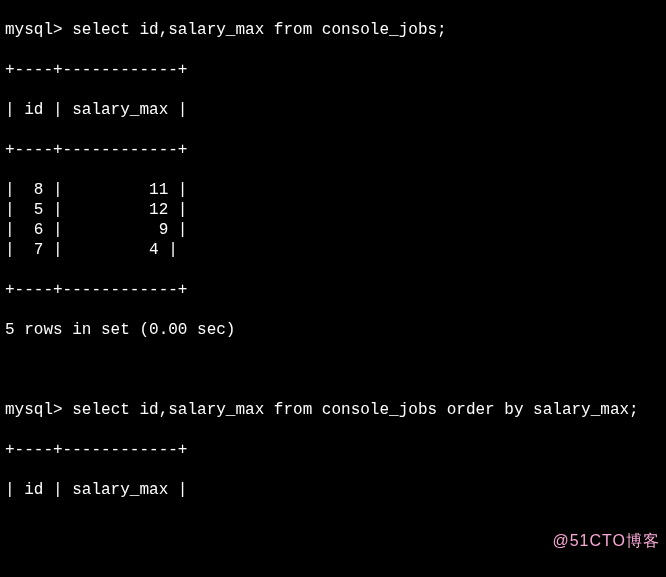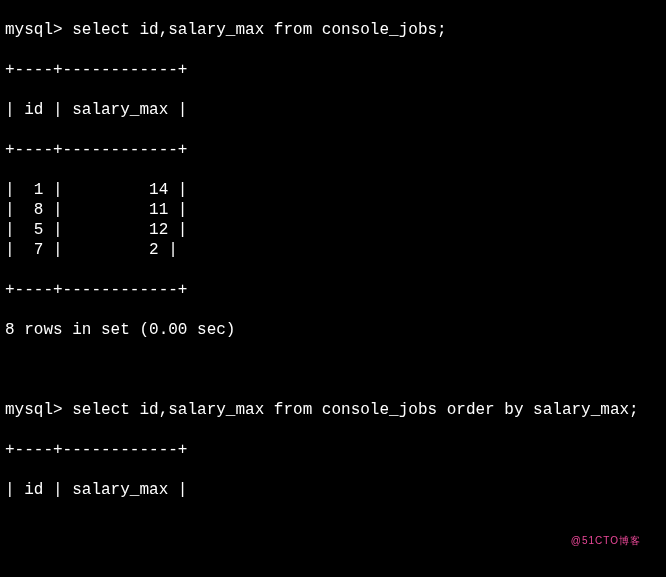--- a/index.html
+++ b/index.html
@@ -13,41 +13,41 @@
     width: 666px;
     height: 577px;
     overflow: hidden;
   }
   .terminal {
     padding: 0 5px;
     white-space: pre;
   }
   .watermark {
     position: absolute;
-    right: 25px;
+    right: 6px;
     bottom: 26px;
-    color: #ec4899;
+    color: #f9a8d4;
     font-family: "Microsoft YaHei", "Helvetica Neue", sans-serif;
-    font-size: 10px;
+    font-size: 16px;
     letter-spacing: 1px;
     pointer-events: none;
   }
   .line { display: block; }
 </style>
 </head>
 <body>
 
 <div class="terminal">
 <span class="line"><span>mysql&gt; </span><span>select id,salary_max from console_jobs;</span></span>
 <span class="line">+----+------------+</span>
 <span class="line">| id | salary_max |</span>
 <span class="line">+----+------------+</span>
-<span class="line">|  1 |         14 |</span><span class="line">|  8 |         11 |</span><span class="line">|  5 |         12 |</span><span class="line">|  7 |         2 |</span>
+<span class="line">|  8 |         11 |</span><span class="line">|  5 |         12 |</span><span class="line">|  6 |          9 |</span><span class="line">|  7 |         4 |</span>
 <span class="line">+----+------------+</span>
-<span class="line">8 rows in set (0.00 sec)</span>
+<span class="line">5 rows in set (0.00 sec)</span>
 <span class="line"> </span>
 <span class="line"><span>mysql&gt; </span><span>select id,salary_max from console_jobs order by salary_max;</span></span>
 <span class="line">+----+------------+</span>
 <span class="line">| id | salary_max |</span>
 
 
 
 
 </div>
 

